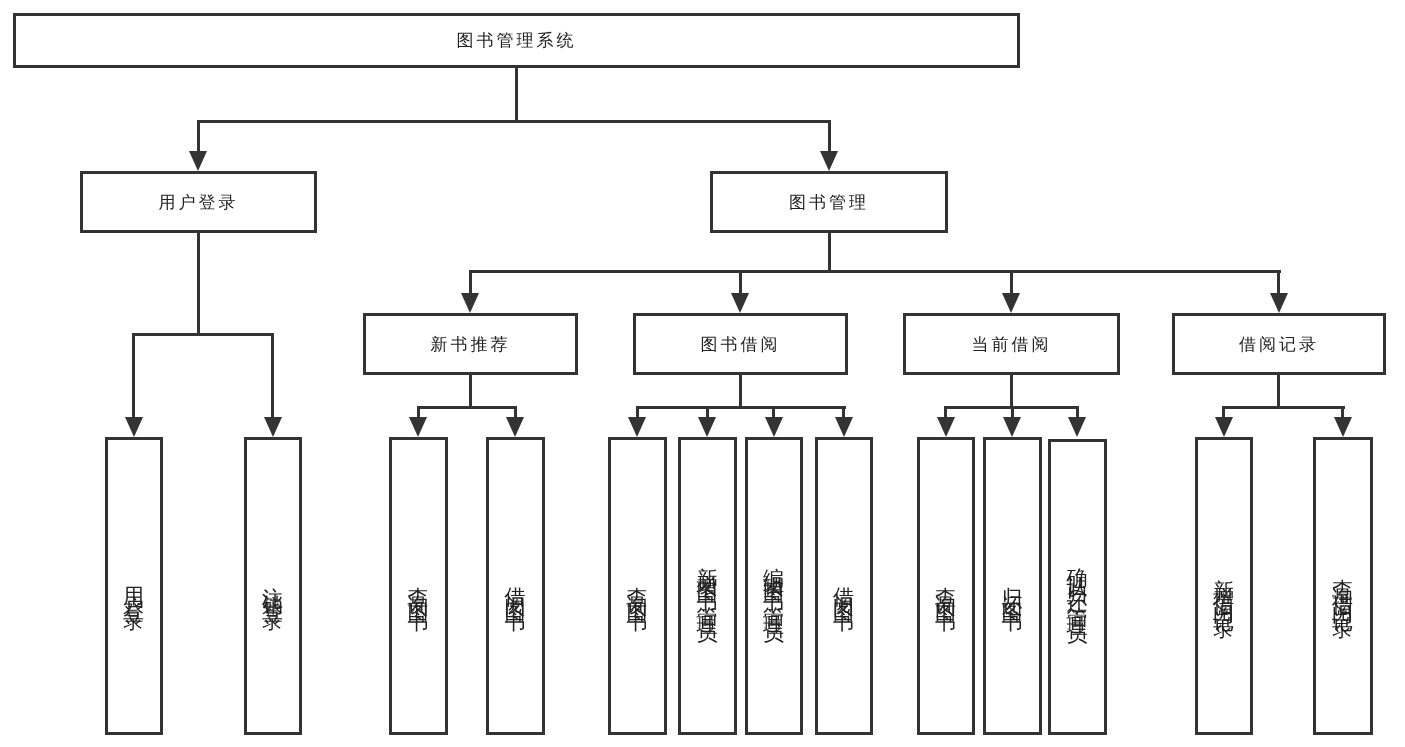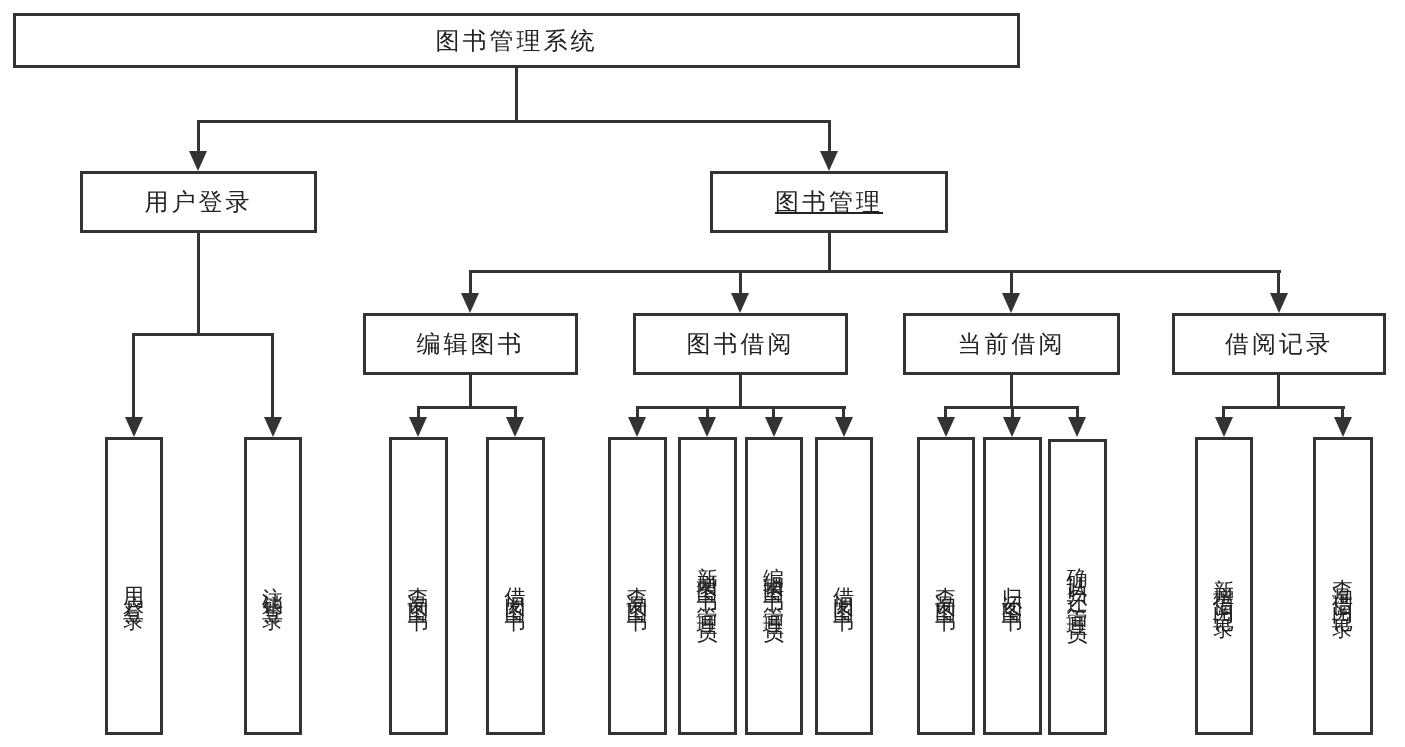--- a/index.html
+++ b/index.html
@@ -1,20 +1,20 @@
 <!DOCTYPE html>
 <html><head>
 <meta charset="utf-8">
 <style>
   html,body{margin:0;padding:0;background:#ffffff;}
   body{font-family:"Liberation Sans",sans-serif;}
   .canvas{position:relative;width:1405px;height:747px;background:#ffffff;overflow:hidden;}
   .box{position:absolute;box-sizing:border-box;background:#ffffff;border:3px solid #333333;
        display:flex;align-items:center;justify-content:center;color:#222222;}
-  .box.h{font-size:24px;letter-spacing:3px;white-space:nowrap;}
+  .box.h{font-size:17px;letter-spacing:3px;white-space:nowrap;}
   .box.v .vlabel{writing-mode:vertical-rl;text-orientation:mixed;font-size:21px;
        letter-spacing:8px;line-height:1.1;color:#222222;}
   .line{position:absolute;background:#333333;}
   .v3{width:3px;}
   .h3{height:3px;}
   .arw{position:absolute;width:0;height:0;border-left:9px solid transparent;
        border-right:9px solid transparent;border-top:20px solid #333333;}
   .watermark{position:absolute;left:1184px;top:716px;font-size:19px;color:#95959d;
        letter-spacing:1px;z-index:6;white-space:nowrap;}
 </style>
@@ -26,41 +26,41 @@
   <div class="box h" style="left:13px;top:13px;width:1007px;height:55px;">图书管理系统</div>
 
   <div class="line v3" style="left:515px;top:66px;height:57px;"></div>
   <div class="line h3" style="left:197px;top:120px;width:634px;"></div>
   <div class="line v3" style="left:197px;top:120px;height:34px;"></div>
   <div class="arw" style="left:189px;top:151px;"></div>
   <div class="line v3" style="left:828px;top:120px;height:34px;"></div>
   <div class="arw" style="left:820px;top:151px;"></div>
 
   <div class="box h" style="left:80px;top:171px;width:237px;height:62px;">用户登录</div>
-  <div class="box h" style="left:710px;top:171px;width:238px;height:62px;text-decoration:underline;">图书管理</div>
+  <div class="box h" style="left:710px;top:171px;width:238px;height:62px;">图书管理</div>
 
   <div class="line v3" style="left:197px;top:230px;height:106px;"></div>
   <div class="line h3" style="left:132px;top:333px;width:142px;"></div>
   <div class="line v3" style="left:132px;top:333px;height:86px;"></div>
   <div class="arw" style="left:125px;top:417px;"></div>
   <div class="line v3" style="left:271px;top:333px;height:86px;"></div>
   <div class="arw" style="left:264px;top:417px;"></div>
 
   <div class="line v3" style="left:828px;top:230px;height:43px;"></div>
   <div class="line h3" style="left:469px;top:270px;width:812px;"></div>
   <div class="line v3" style="left:469px;top:270px;height:25px;"></div>
   <div class="arw" style="left:461px;top:293px;"></div>
   <div class="line v3" style="left:739px;top:270px;height:25px;"></div>
   <div class="arw" style="left:731px;top:293px;"></div>
   <div class="line v3" style="left:1010px;top:270px;height:25px;"></div>
   <div class="arw" style="left:1002px;top:293px;"></div>
   <div class="line v3" style="left:1277px;top:270px;height:25px;"></div>
   <div class="arw" style="left:1270px;top:293px;"></div>
 
-  <div class="box h" style="left:363px;top:313px;width:215px;height:62px;">编辑图书</div>
+  <div class="box h" style="left:363px;top:313px;width:215px;height:62px;">新书推荐</div>
   <div class="box h" style="left:633px;top:313px;width:215px;height:62px;">图书借阅</div>
   <div class="box h" style="left:903px;top:313px;width:217px;height:62px;">当前借阅</div>
   <div class="box h" style="left:1172px;top:313px;width:214px;height:62px;">借阅记录</div>
 
   <div class="line v3" style="left:469px;top:372px;height:37px;"></div>
   <div class="line h3" style="left:417px;top:406px;width:100px;"></div>
   <div class="line v3" style="left:417px;top:406px;height:13px;"></div>
   <div class="arw" style="left:409px;top:417px;"></div>
   <div class="line v3" style="left:514px;top:406px;height:13px;"></div>
   <div class="arw" style="left:506px;top:417px;"></div>

